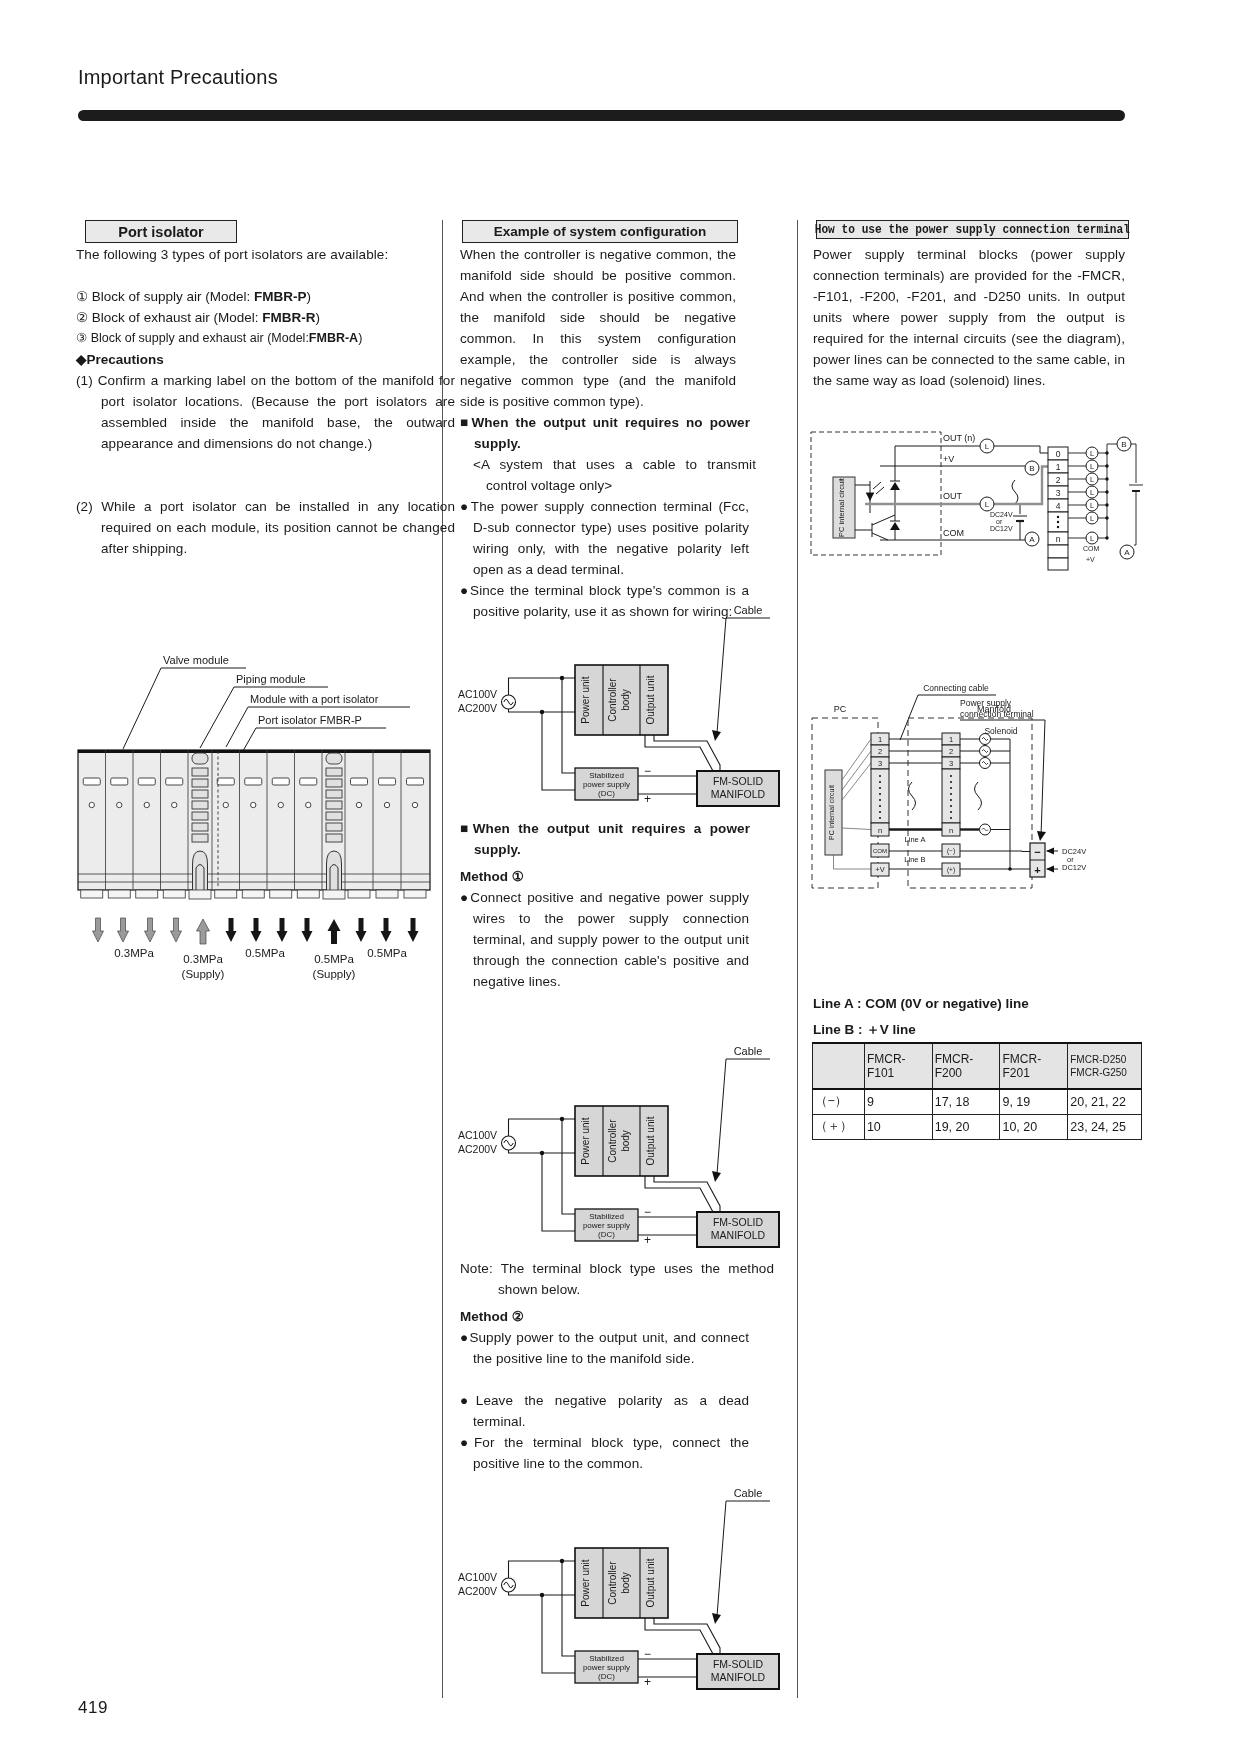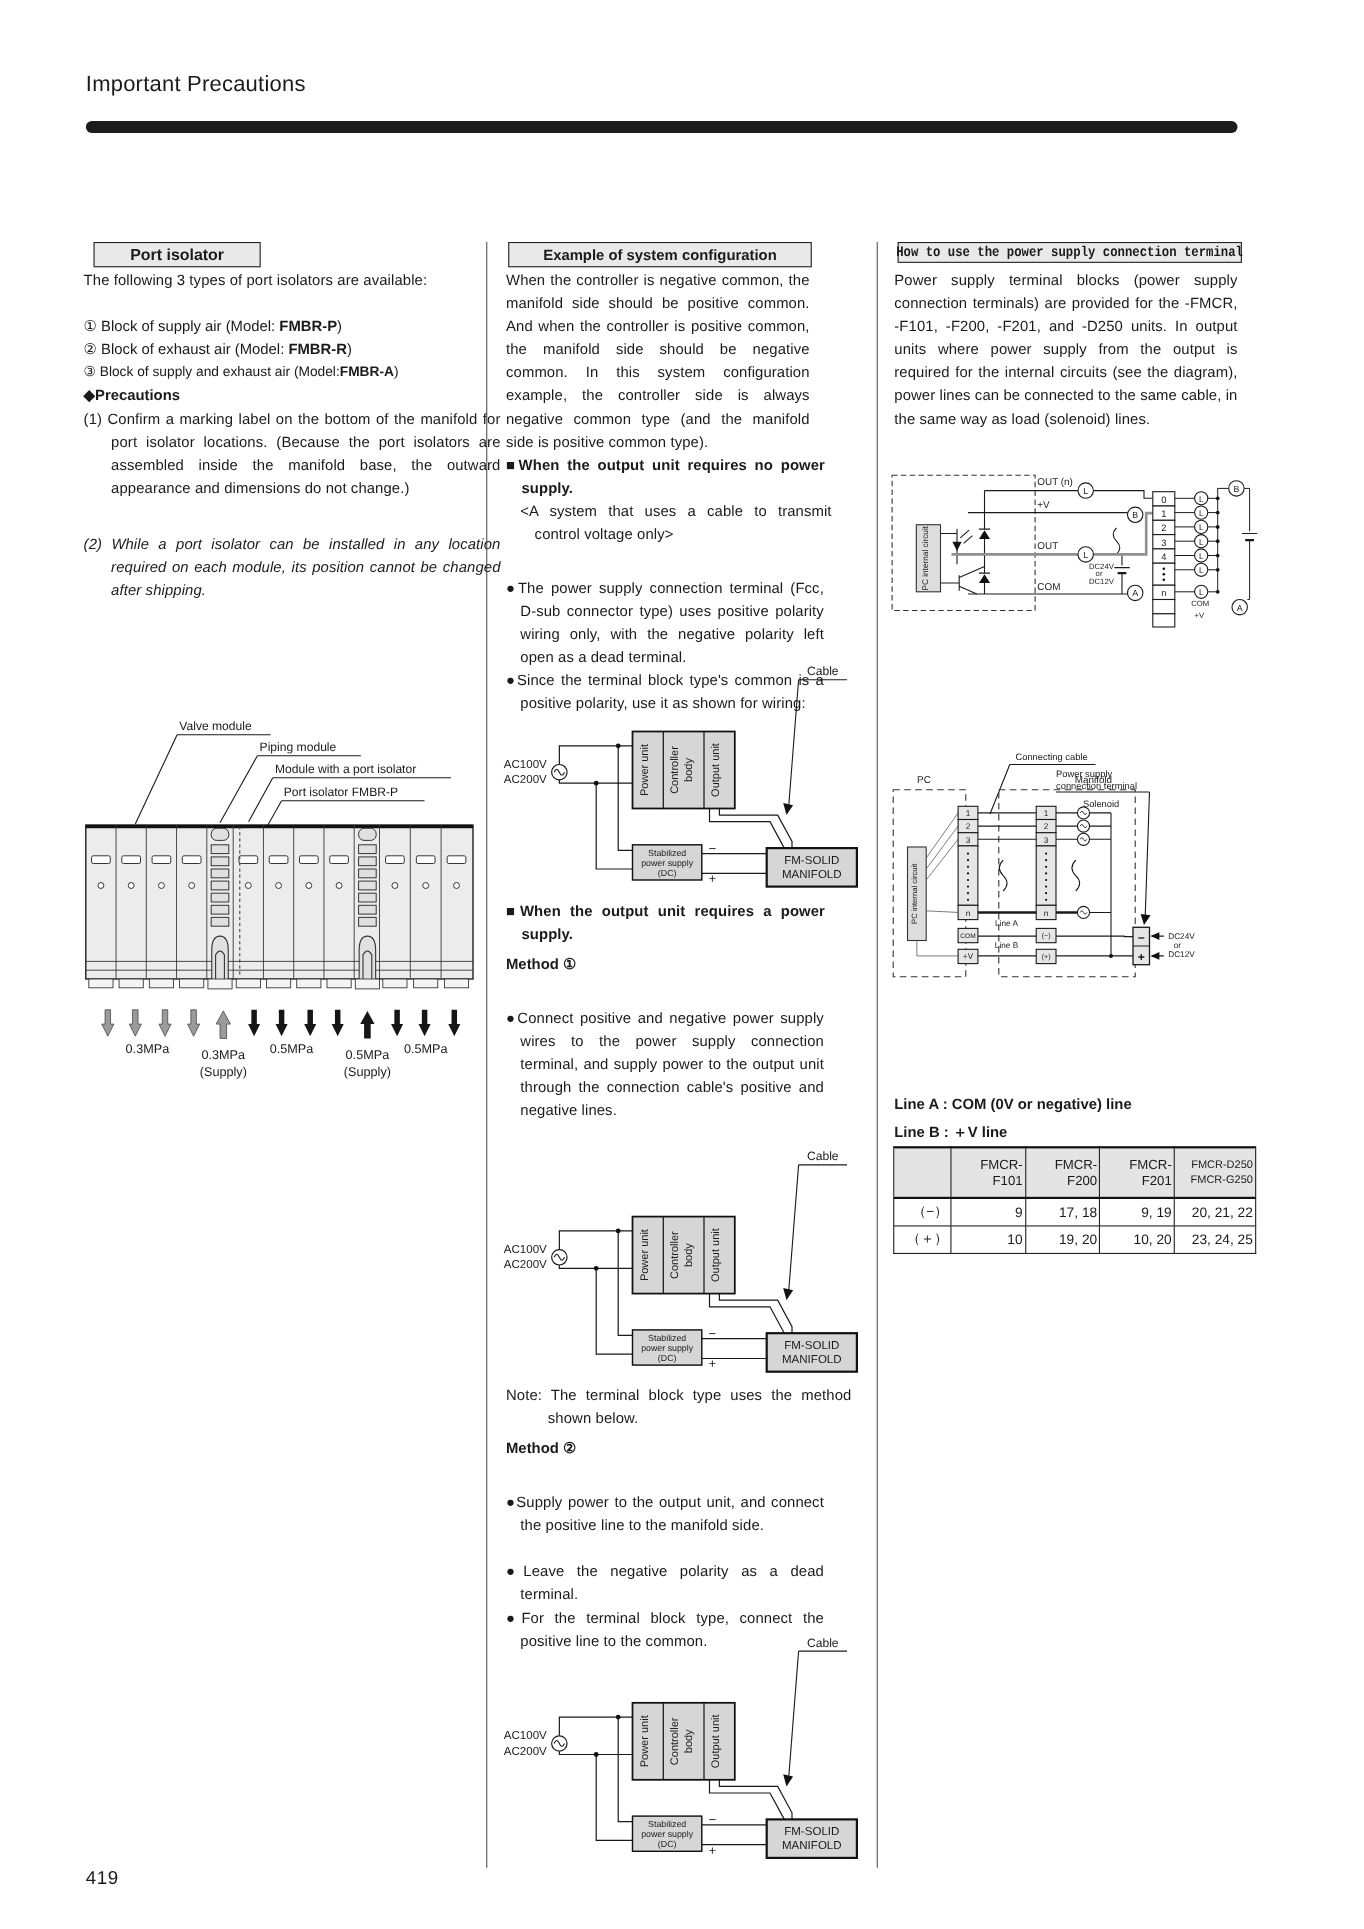--- a/index.html
+++ b/index.html
@@ -6,30 +6,30 @@
   .page{position:relative;width:1240px;height:1754px;background:#fff;font-family:"Liberation Sans",sans-serif;color:#1a1a1a;overflow:hidden;margin:0 auto;}
   .abs{position:absolute;}
   .doc-title{font-size:20px;font-weight:normal;letter-spacing:.2px;}
   .rule{background:#1c1c1c;border-radius:6px;}
   .vdiv{width:1px;background:#555;}
   .secbox{border:1.3px solid #222;background:#e9e9e9;font-weight:bold;display:flex;align-items:center;justify-content:center;box-sizing:border-box;}
   .bt{font-size:13.5px;line-height:21px;text-align:justify;letter-spacing:.1px;}
   .line{font-size:13.5px;line-height:21px;white-space:nowrap;}
   .bold{font-weight:bold;}
   .hang14{padding-left:14px;text-indent:-14px;}
-  .hang13{padding-left:13px;text-indent:-13px;margin-top:28px;}
+  .hang13{padding-left:13px;text-indent:-13px;}
   .hang25{padding-left:25px;text-indent:-25px;}
   .hang38{padding-left:38px;text-indent:-38px;}
   .ind26{padding-left:26px;text-indent:-13px;}
   .hd{font-weight:bold;}
   svg{font-family:"Liberation Sans",sans-serif;display:block;}
   svg text{fill:#1a1a1a;}
   .condense{display:inline-block;transform:scaleX(.86);transform-origin:center;white-space:nowrap;font-size:13px;}
   table.pins{border-collapse:collapse;font-size:12.5px;}
-  table.pins th,table.pins td{border:1px solid #222;text-align:right;padding:0 2px;box-sizing:border-box;}
+  table.pins th,table.pins td{border:1px solid #222;text-align:left;padding:0 2px;box-sizing:border-box;}
   table.pins thead th{background:#e4e4e4;font-weight:normal;height:46px;font-size:12px;line-height:14px;}
   table.pins thead th.small{font-size:10px;line-height:13px;}
   table.pins td{height:25px;}
   table.pins{border-top:2.5px solid #111;}
   table.pins thead tr{border-bottom:2.5px solid #111;}
   .footnum{font-size:17px;letter-spacing:.5px;}
 </style>
 </head>
 <body>
 
@@ -44,21 +44,21 @@
   <div class="abs secbox" style="left:85px;top:220px;width:152px;height:23px;font-size:14.5px;">Port isolator</div>
 
   <div class="abs bt" style="left:76px;top:244px;width:354px;">The following 3 types of port isolators are available:</div>
   <div class="abs" style="left:76px;top:286px;width:354px;">
     <div class="line"><span>① Block of supply air (Model: </span><span class="bold">FMBR-P</span><span>)</span></div>
     <div class="line"><span>② Block of exhaust air (Model: </span><span class="bold">FMBR-R</span><span>)</span></div>
     <div class="line" style="font-size:12.5px;"><span>③ Block of supply and exhaust air (Model:</span><span class="bold">FMBR-A</span><span>)</span></div>
   </div>
   <div class="abs line hd" style="left:76px;top:349px;">◆Precautions</div>
   <div class="abs bt hang25" style="left:76px;top:370px;width:354px;">(1) Confirm a marking label on the bottom of the manifold for port isolator locations. (Because the port isolators are assembled inside the manifold base, the outward appearance and dimensions do not change.)</div>
-  <div class="abs bt hang25" style="left:76px;top:484px;width:354px;font-style:italic;">(2) While a port isolator can be installed in any location required on each module, its position cannot be changed after shipping.</div>
+  <div class="abs bt hang25" style="left:76px;top:496px;width:354px;">(2) While a port isolator can be installed in any location required on each module, its position cannot be changed after shipping.</div>
 
   <svg class="abs" style="left:76px;top:652px;" width="356" height="335" viewBox="0 0 356 335">
     <text x="87" y="12" font-size="11">Valve module</text>
     <line x1="85" y1="16" x2="170" y2="16" stroke="#1a1a1a"></line>
     <line x1="85" y1="16" x2="47" y2="97" stroke="#1a1a1a"></line>
     <text x="160" y="31" font-size="11">Piping module</text>
     <line x1="158" y1="35" x2="252" y2="35" stroke="#1a1a1a"></line>
     <line x1="158" y1="35" x2="124" y2="96" stroke="#1a1a1a"></line>
     <text x="174" y="51" font-size="11">Module with a port isolator</text>
     <line x1="172" y1="55" x2="334" y2="55" stroke="#1a1a1a"></line>

